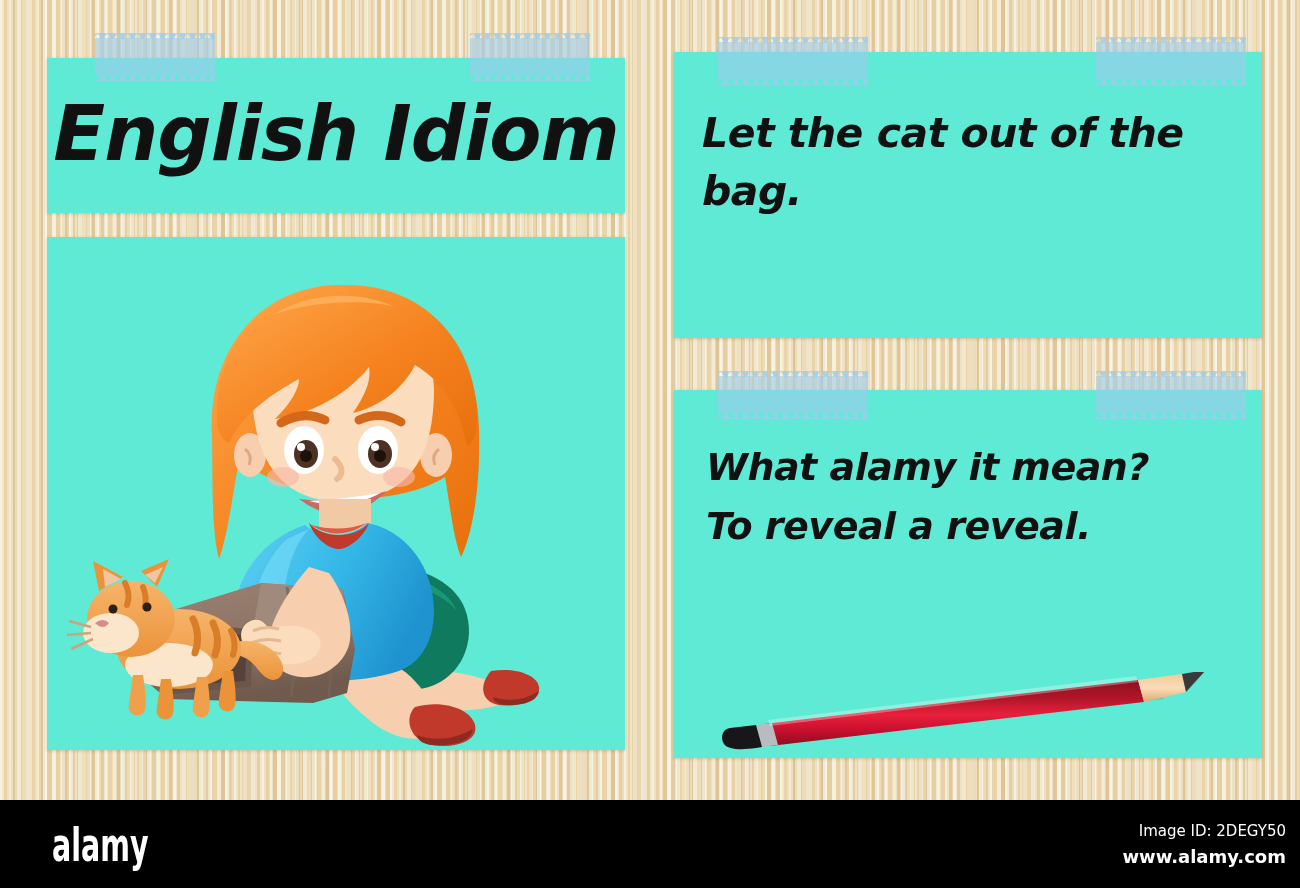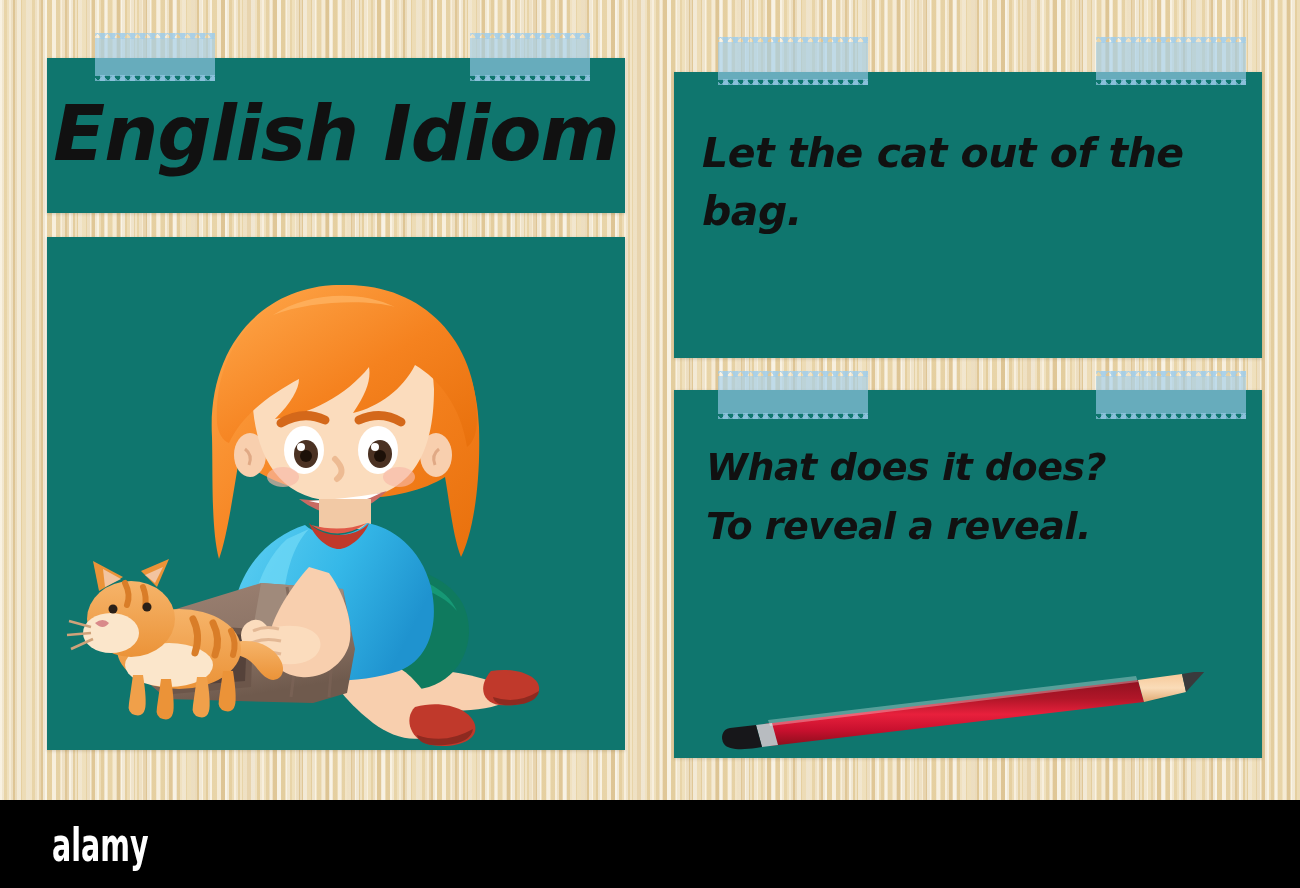--- a/index.html
+++ b/index.html
@@ -38,26 +38,26 @@
         rgba(255,255,255,0.30) 0px, rgba(255,255,255,0.30) 2px,
         rgba(160,125,60,0.05) 2px, rgba(160,125,60,0.05) 7px,
         rgba(255,255,255,0.18) 7px, rgba(255,255,255,0.18) 11px,
         rgba(150,115,55,0.07) 11px, rgba(150,115,55,0.07) 15px);
     pointer-events:none;
   }
 
   
   .card {
     position: absolute;
-    background: #0f766e;
+    background: #5eead4;
     box-shadow: 0 1px 3px rgba(90,70,35,0.22);
   }
   #card-title   { left: 47px;  top: 58px;  width: 578px; height: 155px; }
   #card-image   { left: 47px;  top: 237px; width: 578px; height: 513px; }
-  #card-idiom   { left: 674px; top: 72px;  width: 588px; height: 286px; }
+  #card-idiom   { left: 674px; top: 52px;  width: 588px; height: 286px; }
   #card-meaning { left: 674px; top: 390px; width: 588px; height: 368px; }
 
   
   #watermarks {
     position:absolute; left:0; top:0; width:1300px; height:800px;
     pointer-events:none; overflow:hidden;
   }
   .wm {
     position:absolute;
     font-family:"DejaVu Sans", sans-serif;
@@ -341,21 +341,21 @@
   </div>
 
   <div class="card" id="card-idiom">
     <div class="hand" id="idiom-text">Let the cat out of the bag.</div>
   </div>
   <div class="tape" style="left:718px;  top:42px; width:150px;"></div>
   <div class="tape" style="left:1096px; top:42px; width:150px;"></div>
 
   <div class="card" id="card-meaning">
     <div id="meaning-block">
-      <div class="hand">What does it does?</div>
+      <div class="hand">What alamy it mean?</div>
       <div class="hand">To reveal a reveal.</div>
     </div>
 
     <svg style="position:absolute; left:46px; top:282px; width:500px; height:80px;" viewBox="0 0 500 80">
       <defs>
         <linearGradient id="pencilBody" x1="0" y1="0" x2="0" y2="1">
           <stop offset="0%" stop-color="#8f1020"></stop>
           <stop offset="28%" stop-color="#b01628"></stop>
           <stop offset="52%" stop-color="#e8203c"></stop>
           <stop offset="76%" stop-color="#c8102e"></stop>
@@ -381,15 +381,19 @@
       <path d="M462 12 L486 8 L466 30 Z" transform="translate(0,-10)" fill="#3a3a3c"></path>
 
       <path d="M48 58 L416 14 L418 20 L50 64 Z" transform="translate(0,-10)" fill="rgba(255,255,255,0.30)"></path>
     </svg>
   </div>
   <div class="tape" style="left:718px;  top:376px; width:150px;"></div>
   <div class="tape" style="left:1096px; top:376px; width:150px;"></div>
 
   <div id="footer">
     <div id="alamy-logo">alamy</div>
+    <div id="footer-right">
+      <div id="image-id">Image ID: 2DEGY50</div>
+      <div id="site-url">www.alamy.com</div>
+    </div>
   </div>
 
 </div>
 
 </body></html>

